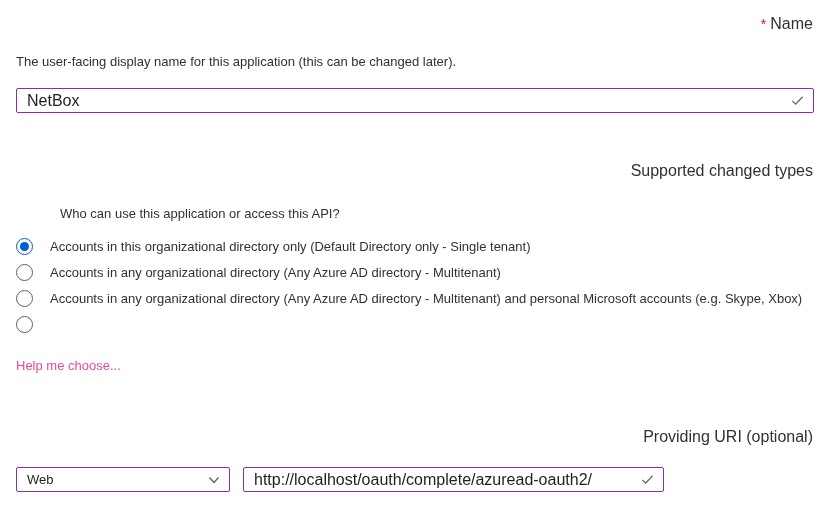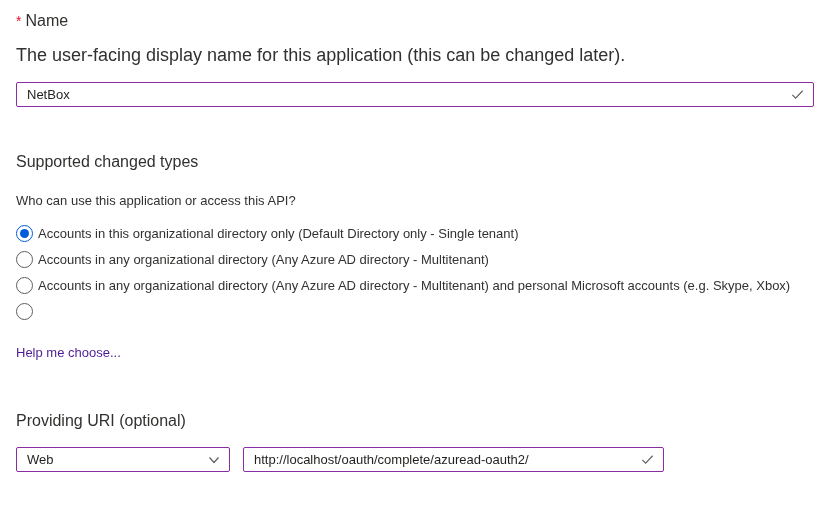--- a/index.html
+++ b/index.html
@@ -9,26 +9,27 @@
     font-family: "Liberation Sans", sans-serif;
     color: #323130;
     overflow: hidden;
   }
   .page { padding: 10px 16px 0 16px; }
 
   .section-heading {
     font-size: 16px;
     font-weight: 400;
     color: #323130;
-    line-height: 21px;
+    line-height: 28px;
+    text-align: right;
   }
   .required-marker { color: #e81123; margin-right: 4px; font-size: 14px; }
 
   .hint {
-    font-size: 18px;
+    font-size: 13px;
     color: #323130;
     line-height: 19px;
     margin-top: 14px;
   }
 
   
   .textbox {
     margin-top: 17px;
     height: 25px;
     border: 1.5px solid #8a2da5;
@@ -36,32 +37,32 @@
     background: #fff;
     display: flex;
     align-items: center;
     padding: 0 8px 0 10px;
   }
   .textbox input {
     border: none;
     outline: none;
     flex: 1 1 auto;
     font-family: "Liberation Sans", sans-serif;
-    font-size: 13px;
+    font-size: 16px;
     color: #201f1e;
     background: transparent;
     min-width: 0;
   }
   .name-box { width: 798px; }
 
   .icon-right { flex: 0 0 auto; display: flex; align-items: center; margin-left: 6px; }
 
   
   .account-section { margin-top: 44px; }
-  .question { font-size: 13px; margin-top: 21px; line-height: 16px; }
+  .question { font-size: 13px; margin-top: 21px; line-height: 16px; margin-left: 44px; }
   .radio-list { margin-top: 11px; }
   .radio-row {
     display: flex;
     align-items: center;
     height: 26px;
     cursor: pointer;
   }
   .radio-circle {
     width: 17px; height: 17px;
     border-radius: 50%;
@@ -71,27 +72,27 @@
     flex: 0 0 auto;
   }
   .radio-circle.checked { border-color: #015cda; }
   .radio-circle.checked::after {
     content: "";
     position: absolute;
     inset: 3px;
     border-radius: 50%;
     background: #015cda;
   }
-  .radio-text { font-size: 13px; margin-left: 5px; color: #323130; white-space: nowrap; }
+  .radio-text { font-size: 13px; margin-left: 17px; color: #323130; white-space: nowrap; }
 
   .help-link {
     display: inline-block;
     margin-top: 21px;
     font-size: 13px;
-    color: #4c1d95;
+    color: #ec4899;
     text-decoration: none;
     cursor: pointer;
   }
 
   
   .redirect-section { margin-top: 49px; }
   .redirect-desc { max-width: 793px; margin-top: 15px; }
 
   .redirect-row { display: flex; margin-top: 16px; }
   .selectbox {

